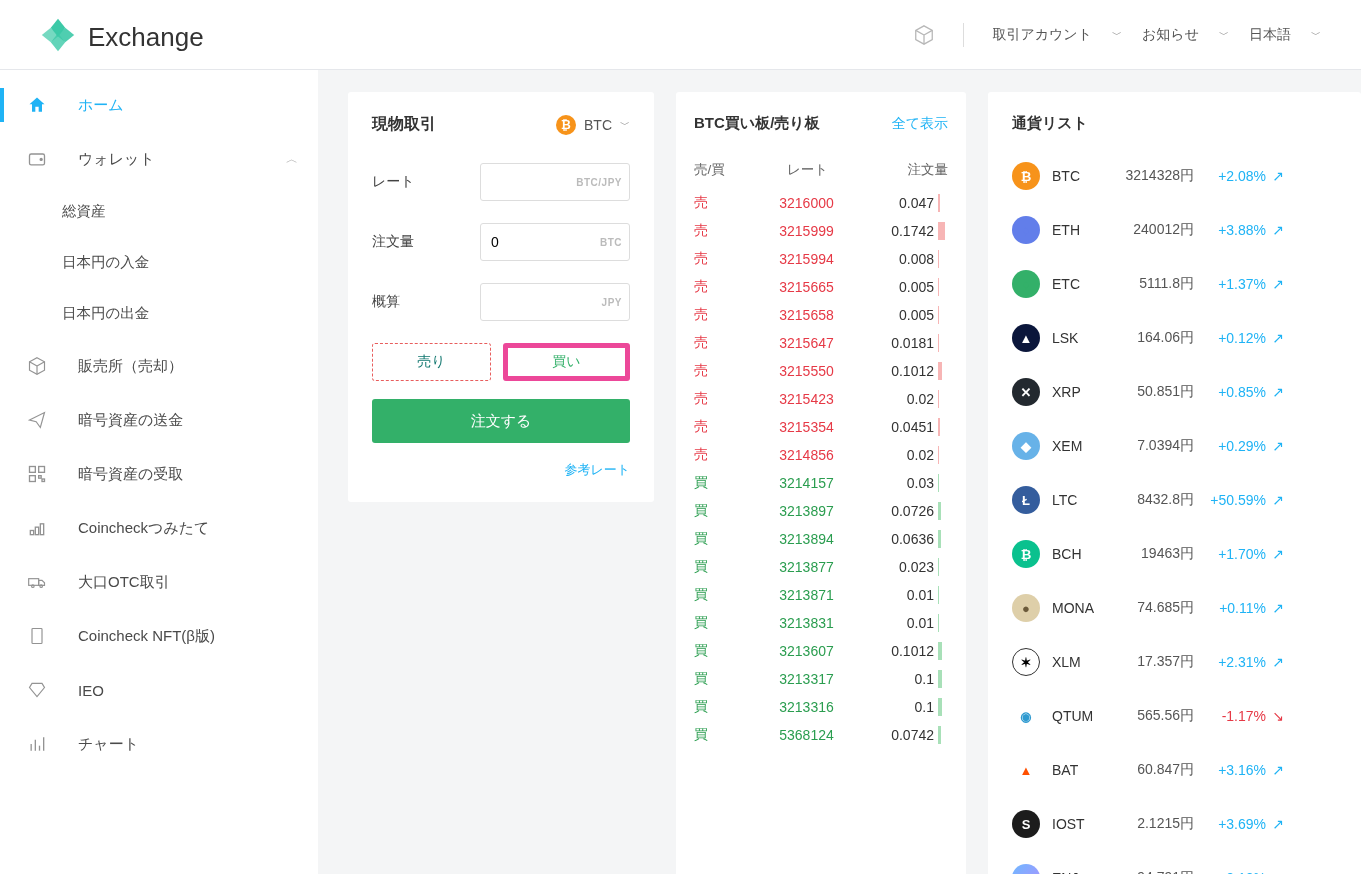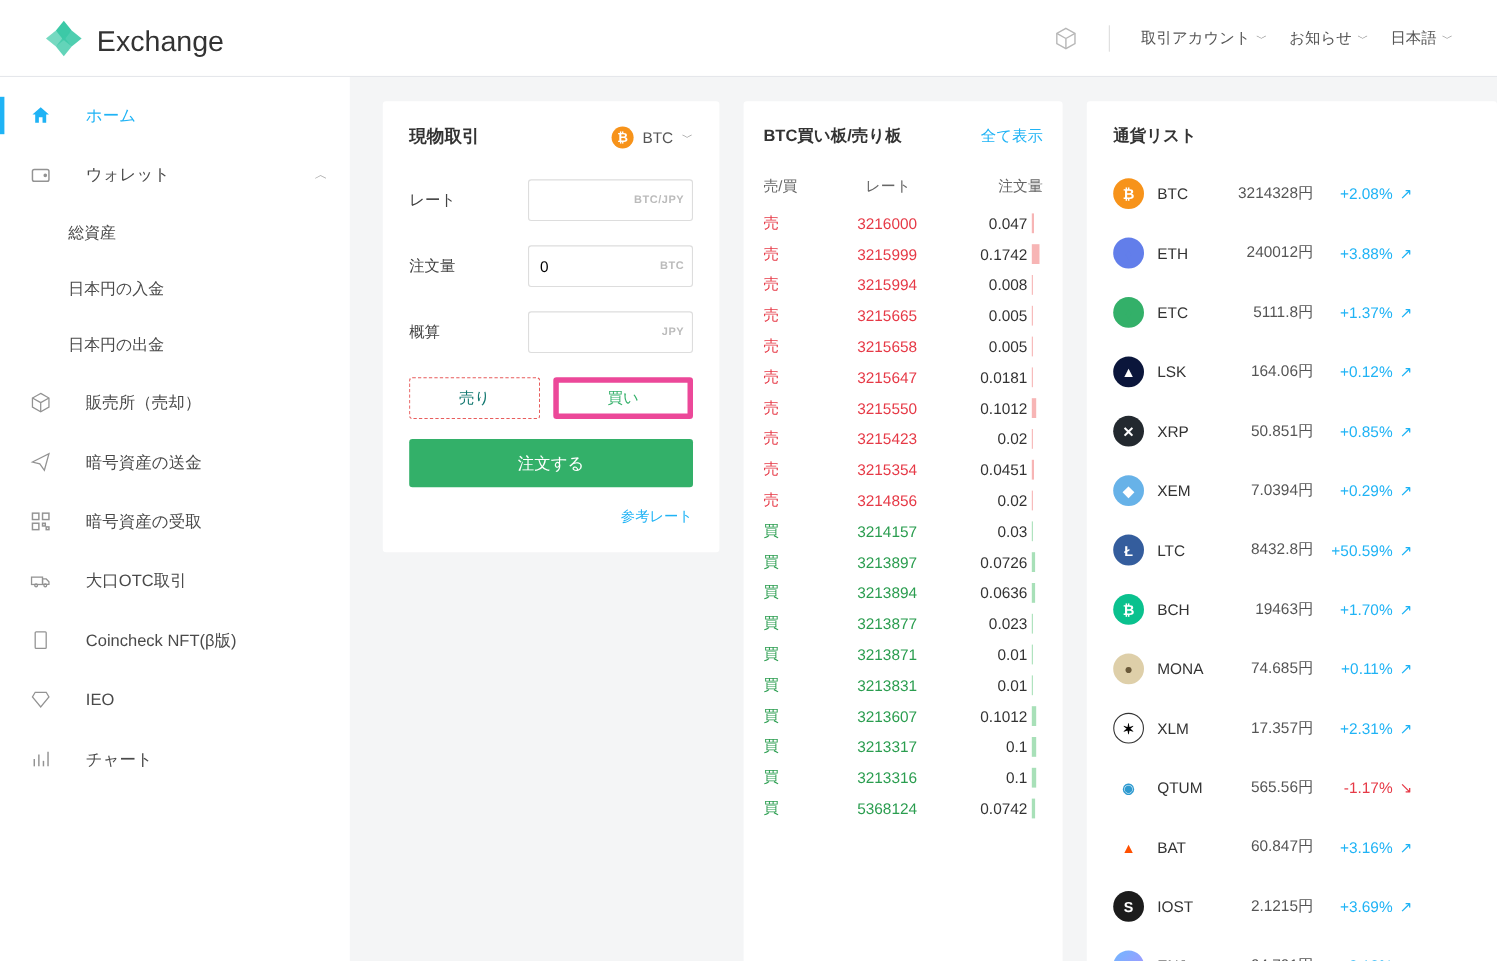--- a/index.html
+++ b/index.html
@@ -2,21 +2,21 @@
 <html><head>
 <meta charset="utf-8">
 <style>
 * { margin: 0; padding: 0; box-sizing: border-box; font-family: "Hiragino Kaku Gothic Pro", "Meiryo", sans-serif; }
 body { background: #f4f5f6; color: #333; }
 .header { background: #fff; border-bottom: 1px solid #e5e7eb; height: 70px; display: flex; align-items: center; padding: 0 40px; justify-content: space-between; }
 .logo-area { display: flex; align-items: flex-end; gap: 12px; }
 .logo-diamond { width: 36px; height: 36px; }
 .logo-text { font-size: 26px; color: #333; font-weight: 400; }
 .header-right { display: flex; align-items: center; gap: 20px; }
-.header-item { display: flex; align-items: center; gap: 5px; color: #555; font-size: 14px; cursor: pointer; }
+.header-item { display: flex; align-items: center; gap: 20px; color: #555; font-size: 14px; cursor: pointer; }
 .cube-icon { width: 22px; height: 22px; opacity: 0.6; }
 .divider-v { width: 1px; height: 24px; background: #ddd; margin: 0 8px; }
 .chevron-down { font-size: 10px; color: #888; }
 .layout { display: flex; }
 .sidebar { width: 318px; background: #fff; min-height: calc(100vh - 70px); padding-top: 8px; }
 .side-item { display: flex; align-items: center; gap: 30px; padding: 16px 20px 16px 26px; color: #4a4a4a; cursor: pointer; font-size: 15px; position: relative; }
 .side-item.active { color: #1fb3f5; }
 .side-item.active::before { content: ""; position: absolute; left: 0; top: 10px; bottom: 10px; width: 4px; background: #1fb3f5; }
 .side-item .icon { width: 22px; height: 22px; display: flex; align-items: center; justify-content: center; opacity: 0.7; flex-shrink: 0; }
 .side-item.active .icon { opacity: 1; }
@@ -164,20 +164,30 @@
             <rect x="14" y="3" width="7" height="7"></rect>
             <rect x="3" y="14" width="7" height="7"></rect>
             <rect x="14" y="14" width="3" height="3"></rect>
             <rect x="18" y="18" width="3" height="3"></rect>
           </svg>
         </span>
       <span>暗号資産の受取</span>
     </div>
     <div class="side-item">
       <span class="icon">
+          <svg viewBox="0 0 24 24" width="20" height="20" fill="none" stroke="#666" stroke-width="1.6">
+            <rect x="4" y="15" width="4" height="5"></rect>
+            <rect x="10" y="11" width="4" height="9"></rect>
+            <rect x="16" y="7" width="4" height="13"></rect>
+          </svg>
+        </span>
+      <span>Coincheckつみたて</span>
+    </div>
+    <div class="side-item">
+      <span class="icon">
           <svg viewBox="0 0 24 24" width="20" height="20" fill="none" stroke="#666" stroke-width="1.4">
             <rect x="2" y="8" width="12" height="8"></rect>
             <path d="M14 10h4l3 3v3h-7z"></path>
             <circle cx="7" cy="17" r="1.5"></circle>
             <circle cx="17" cy="17" r="1.5"></circle>
           </svg>
         </span>
       <span>大口OTC取引</span>
     </div>
     <div class="side-item">

